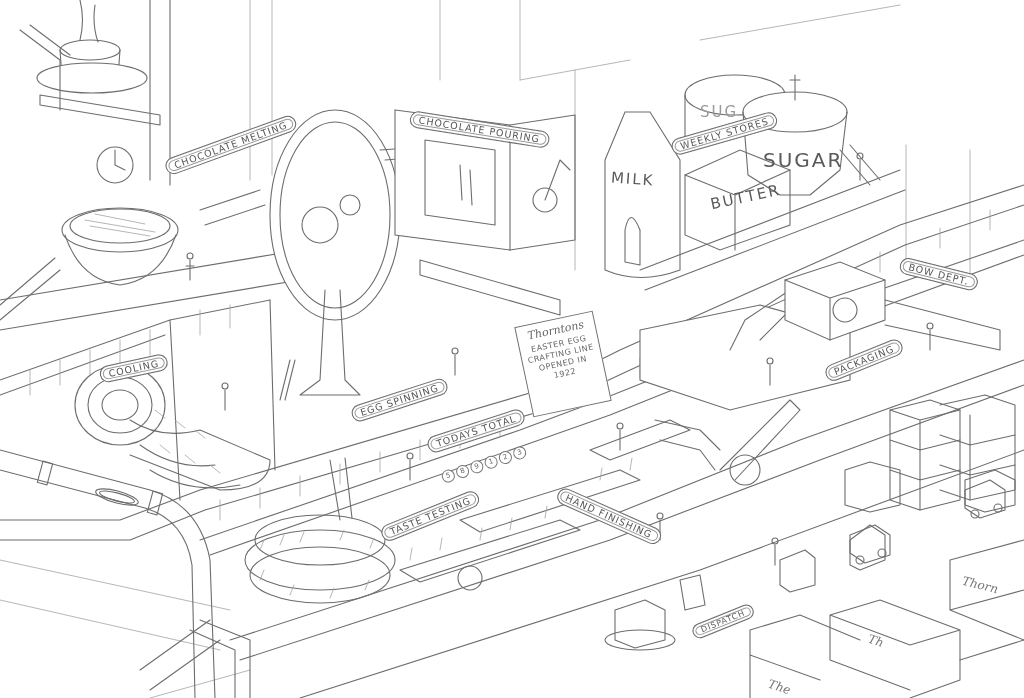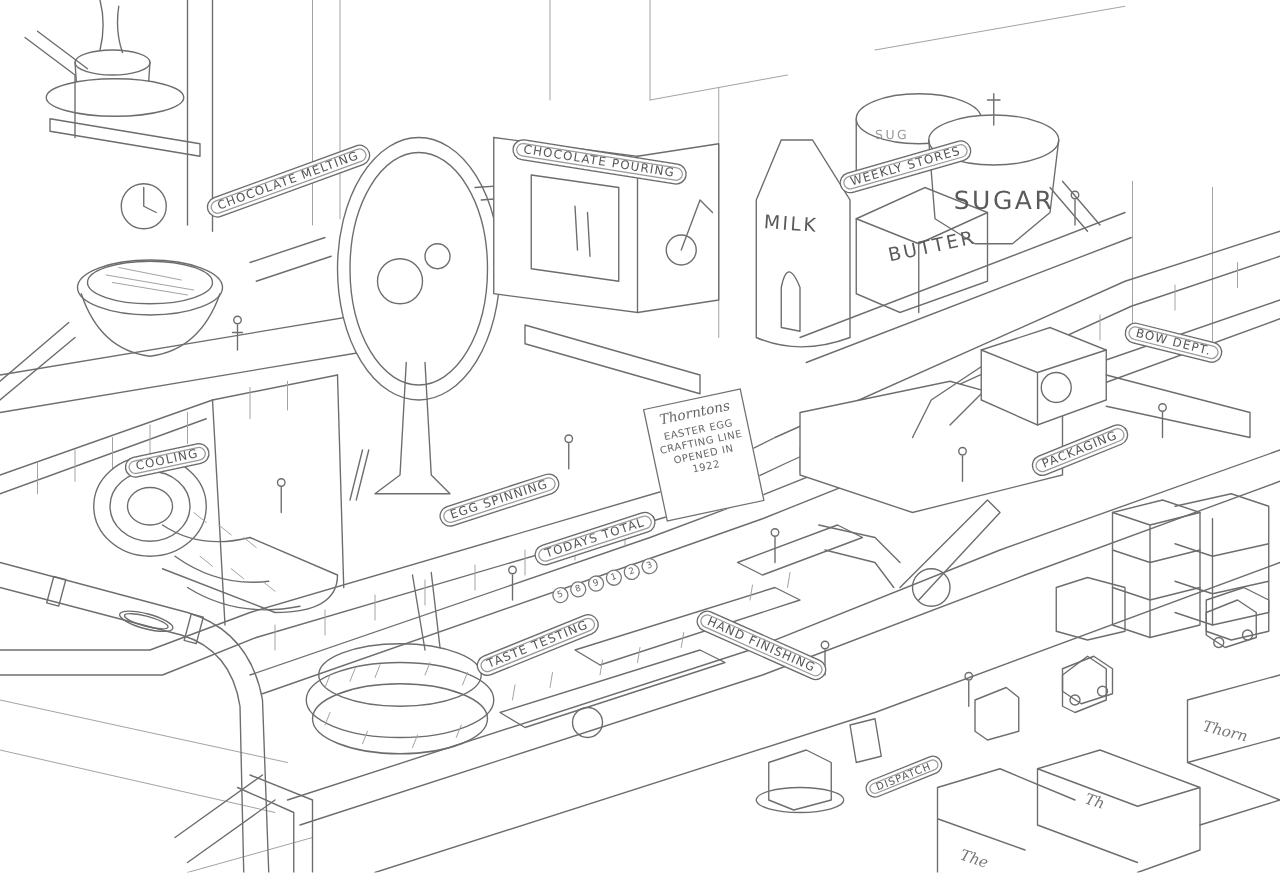--- a/index.html
+++ b/index.html
@@ -218,21 +218,21 @@
   <span>3</span>
 </div>
 <div class="sign" style="left:382px;top:527px;transform:rotate(-22deg);">Taste Testing</div>
 <div class="sign" style="left:558px;top:485px;transform:rotate(24deg);">Hand Finishing</div>
 <div class="sign" style="left:826px;top:367px;transform:rotate(-22deg);">Packaging</div>
 <div class="sign" style="left:693px;top:626px;transform:rotate(-22deg);font-size:8px;">Dispatch</div>
 
 <div class="bigword" style="left:611px;top:170px;font-size:15px;transform:rotate(4deg);">MILK</div>
 <div class="bigword" style="left:710px;top:188px;font-size:15px;transform:rotate(-12deg);">BUTTER</div>
 <div class="bigword" style="left:763px;top:128px;font-size:20px;margin-top:20px;">SUGAR</div>
-<div class="bigword" style="left:700px;top:103px;font-size:10px;color:#9a9a9a;">SUG</div>
+<div class="bigword" style="left:700px;top:103px;font-size:15px;color:#9a9a9a;">SUG</div>
 
 <div class="plaque">
   <span class="brand">Thorntons</span>
   <span class="line">EASTER EGG</span>
   <span class="line">CRAFTING LINE</span>
   <span class="line">OPENED IN</span>
   <span class="line">1922</span>
 </div>
 
 <div class="crate-word" style="left:962px;top:578px;transform:rotate(14deg);">Thorn</div>

